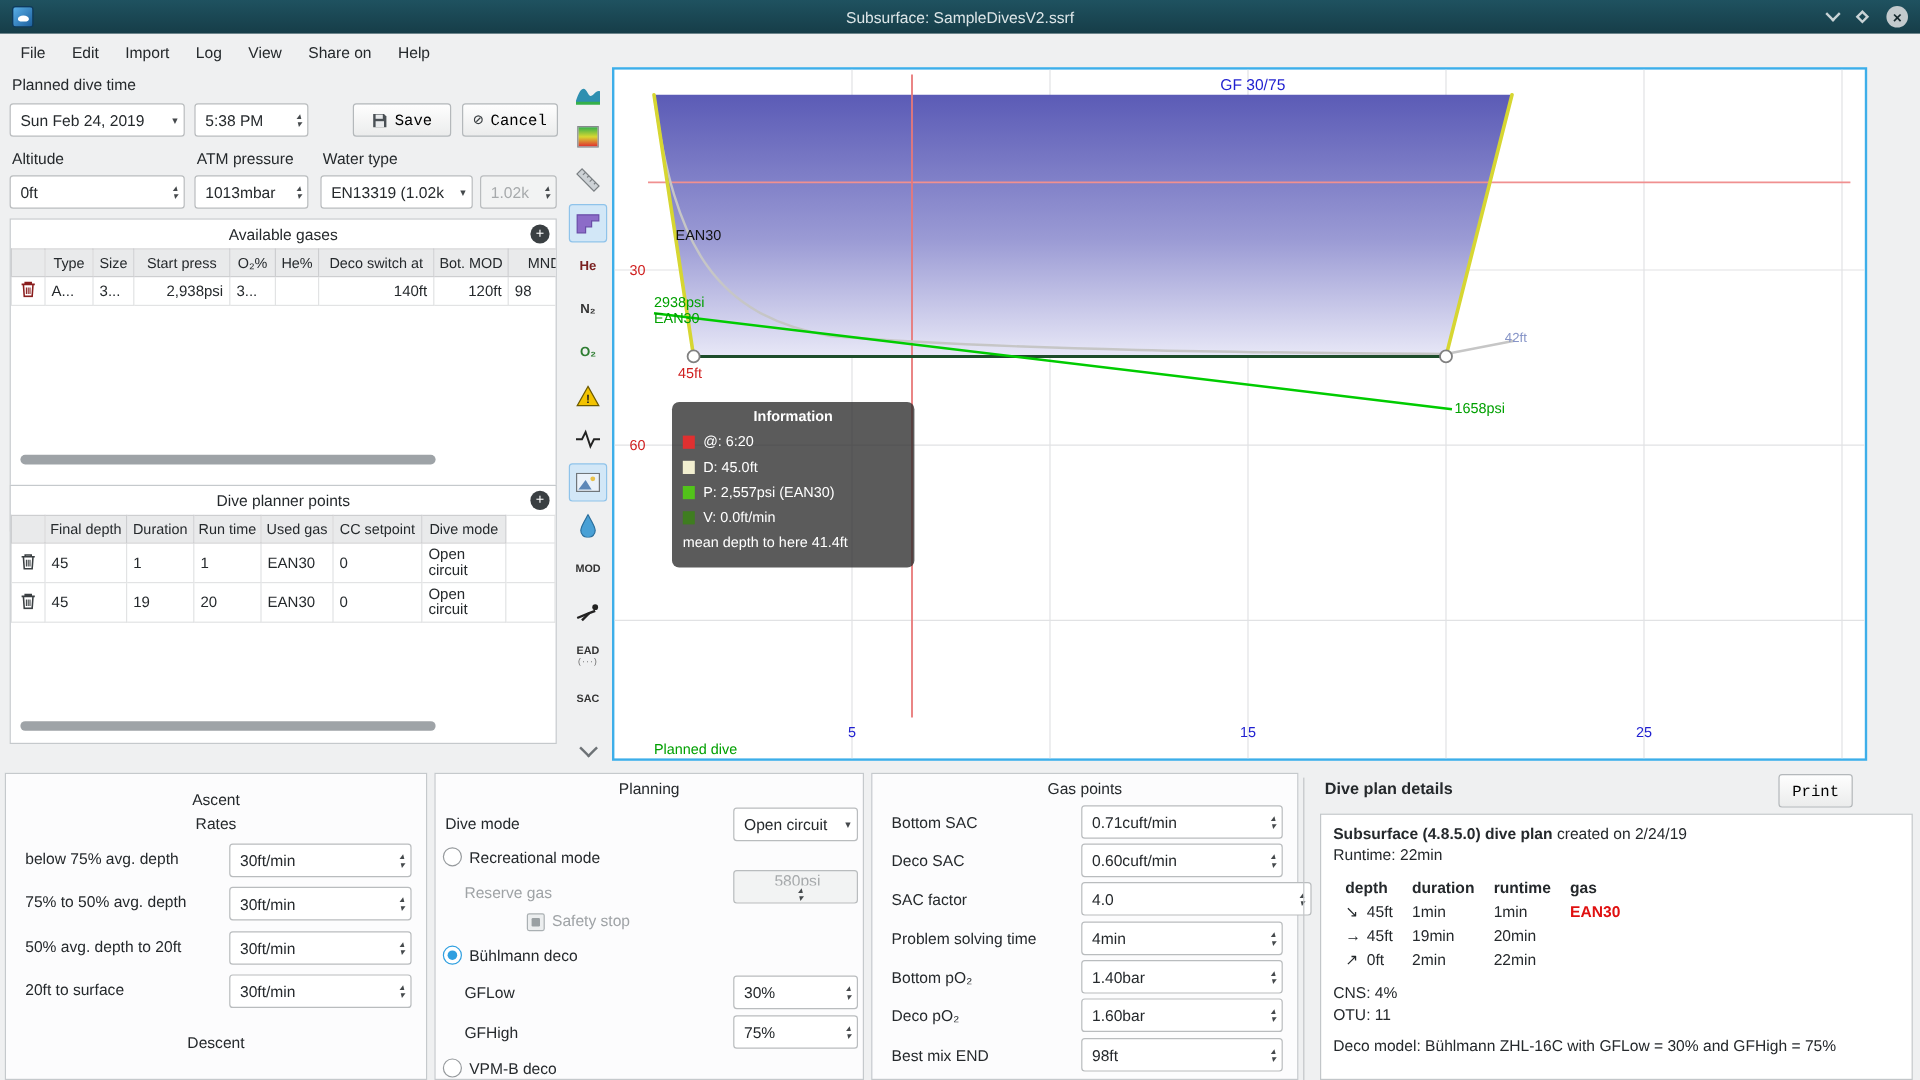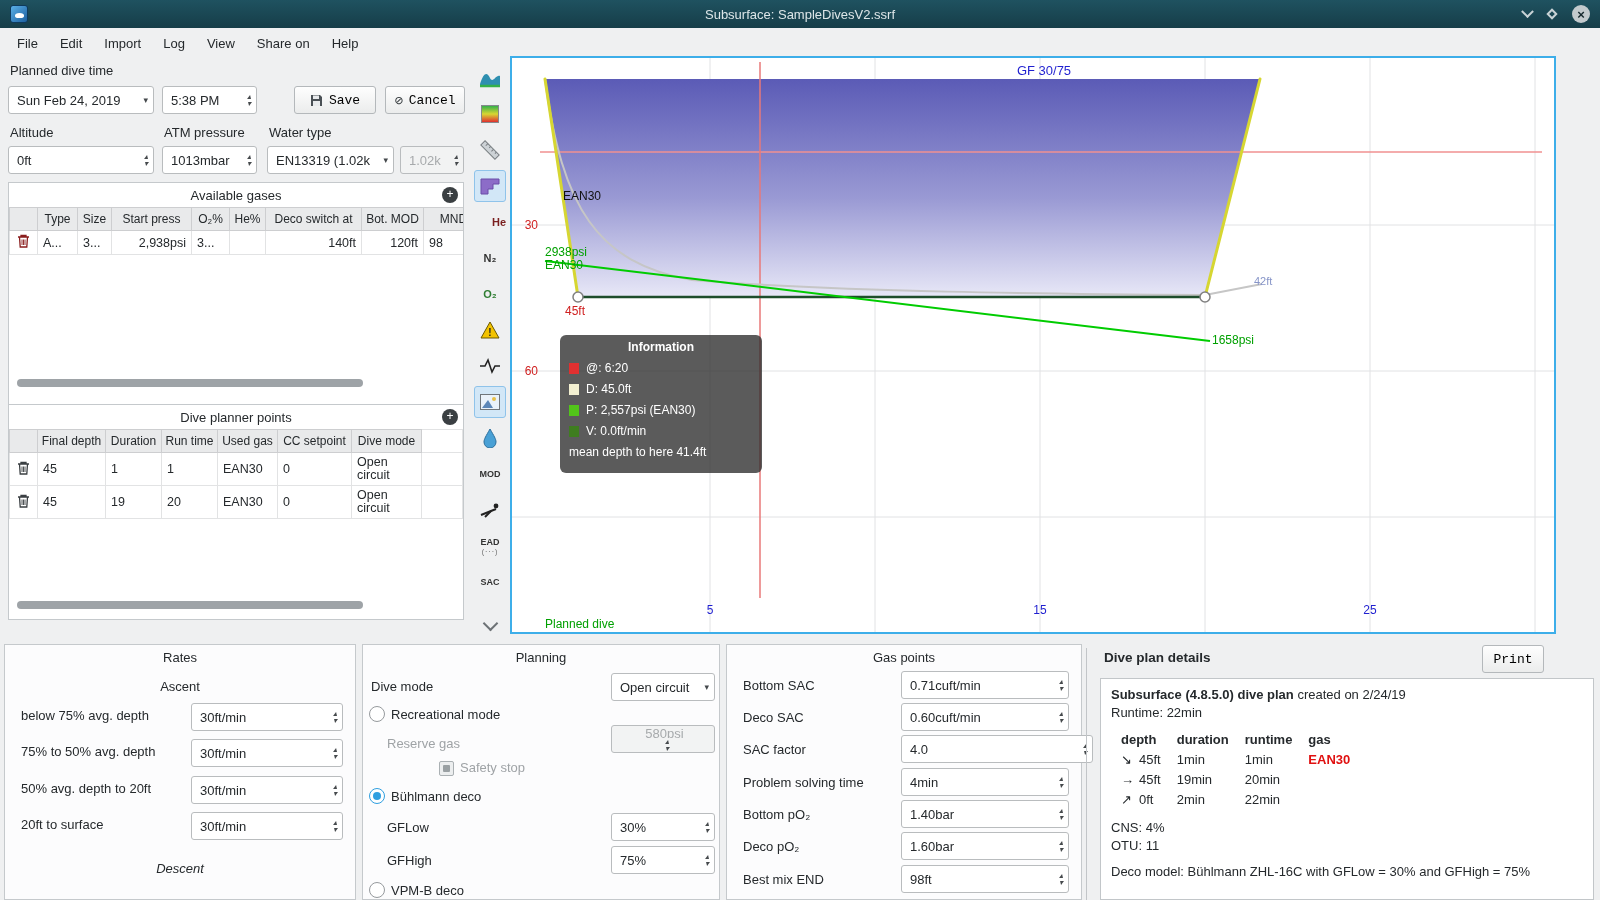--- a/index.html
+++ b/index.html
@@ -292,21 +292,21 @@
         <rect x="2" y="9" width="20" height="6" fill="#cdd2d6" stroke="#7a7f83"></rect>
         <path d="M6,9 v3 M10,9 v2 M14,9 v3 M18,9 v2" stroke="#7a7f83"></path>
       </g>
     </svg>
 </div>
 <div class="icon-btn active" style="top:170px;">
   <svg width="20" height="20">
       <path d="M1,3 H19 V8 H13 V13 H8 V18 H1 Z" fill="#8c6cc8" stroke="#6a4ca8"></path>
     </svg>
 </div>
-<div class="icon-btn" style="top:206px;justify-content:flex-end;">
+<div class="icon-btn" style="top:206px;">
   <span class="txt-ic" style="color:#7a1f1f;">He</span>
 </div>
 <div class="icon-btn" style="top:242px;">
   <span class="txt-ic" style="color:#333;">N₂</span>
 </div>
 <div class="icon-btn" style="top:278px;">
   <span class="txt-ic" style="color:#2e7d32;">O₂</span>
 </div>
 <div class="icon-btn" style="top:314px;">
   <svg width="20" height="20">
@@ -428,22 +428,22 @@
         <span class="chip" style="background:#3f7d20;"></span>
         <span>V: 0.0ft/min</span>
       </div>
     <div class="irow">
         <span>mean depth to here 41.4ft</span>
       </div>
   </div>
 </div>
 
 <div class="bgroup" style="left:4px;top:644px;width:352px;height:256px;">
+  <div class="center-h" style="padding-top:14px;">Ascent</div>
   <div class="center-h" style="padding-top:5px;">Rates</div>
-  <div class="center-h" style="padding-top:14px;">Ascent</div>
   <div class="label" style="left:16px;top:63px;">below 75% avg. depth</div>
   <div class="spin" style="left:186px;top:58px;width:152px;">
     <span class="val">30ft/min</span>
     <span class="arr">
         <i>▴</i>
         <i>▾</i>
       </span>
   </div>
   <div class="label" style="left:16px;top:99px;">75% to 50% avg. depth</div>
   <div class="spin" style="left:186px;top:94px;width:152px;">
@@ -462,21 +462,21 @@
       </span>
   </div>
   <div class="label" style="left:16px;top:172px;">20ft to surface</div>
   <div class="spin" style="left:186px;top:167px;width:152px;">
     <span class="val">30ft/min</span>
     <span class="arr">
         <i>▴</i>
         <i>▾</i>
       </span>
   </div>
-  <div class="center-h" style="padding-top:0;position:absolute;left:0;right:0;top:216px;font-style:italic;">Descent</div>
+  <div class="center-h" style="padding-top:0;position:absolute;left:0;right:0;top:216px;">Descent</div>
 </div>
 
 <div class="bgroup" style="left:362px;top:644px;width:358px;height:256px;">
   <div class="center-h" style="padding-top:5px;">Planning</div>
   <div class="label" style="left:8px;top:34px;">Dive mode</div>
   <div class="combo" style="left:248px;top:28px;width:104px;">
     <span class="val">Open circuit</span>
     <span class="carr">▾</span>
   </div>
   <div class="radio" style="left:6px;top:61px;"></div>

